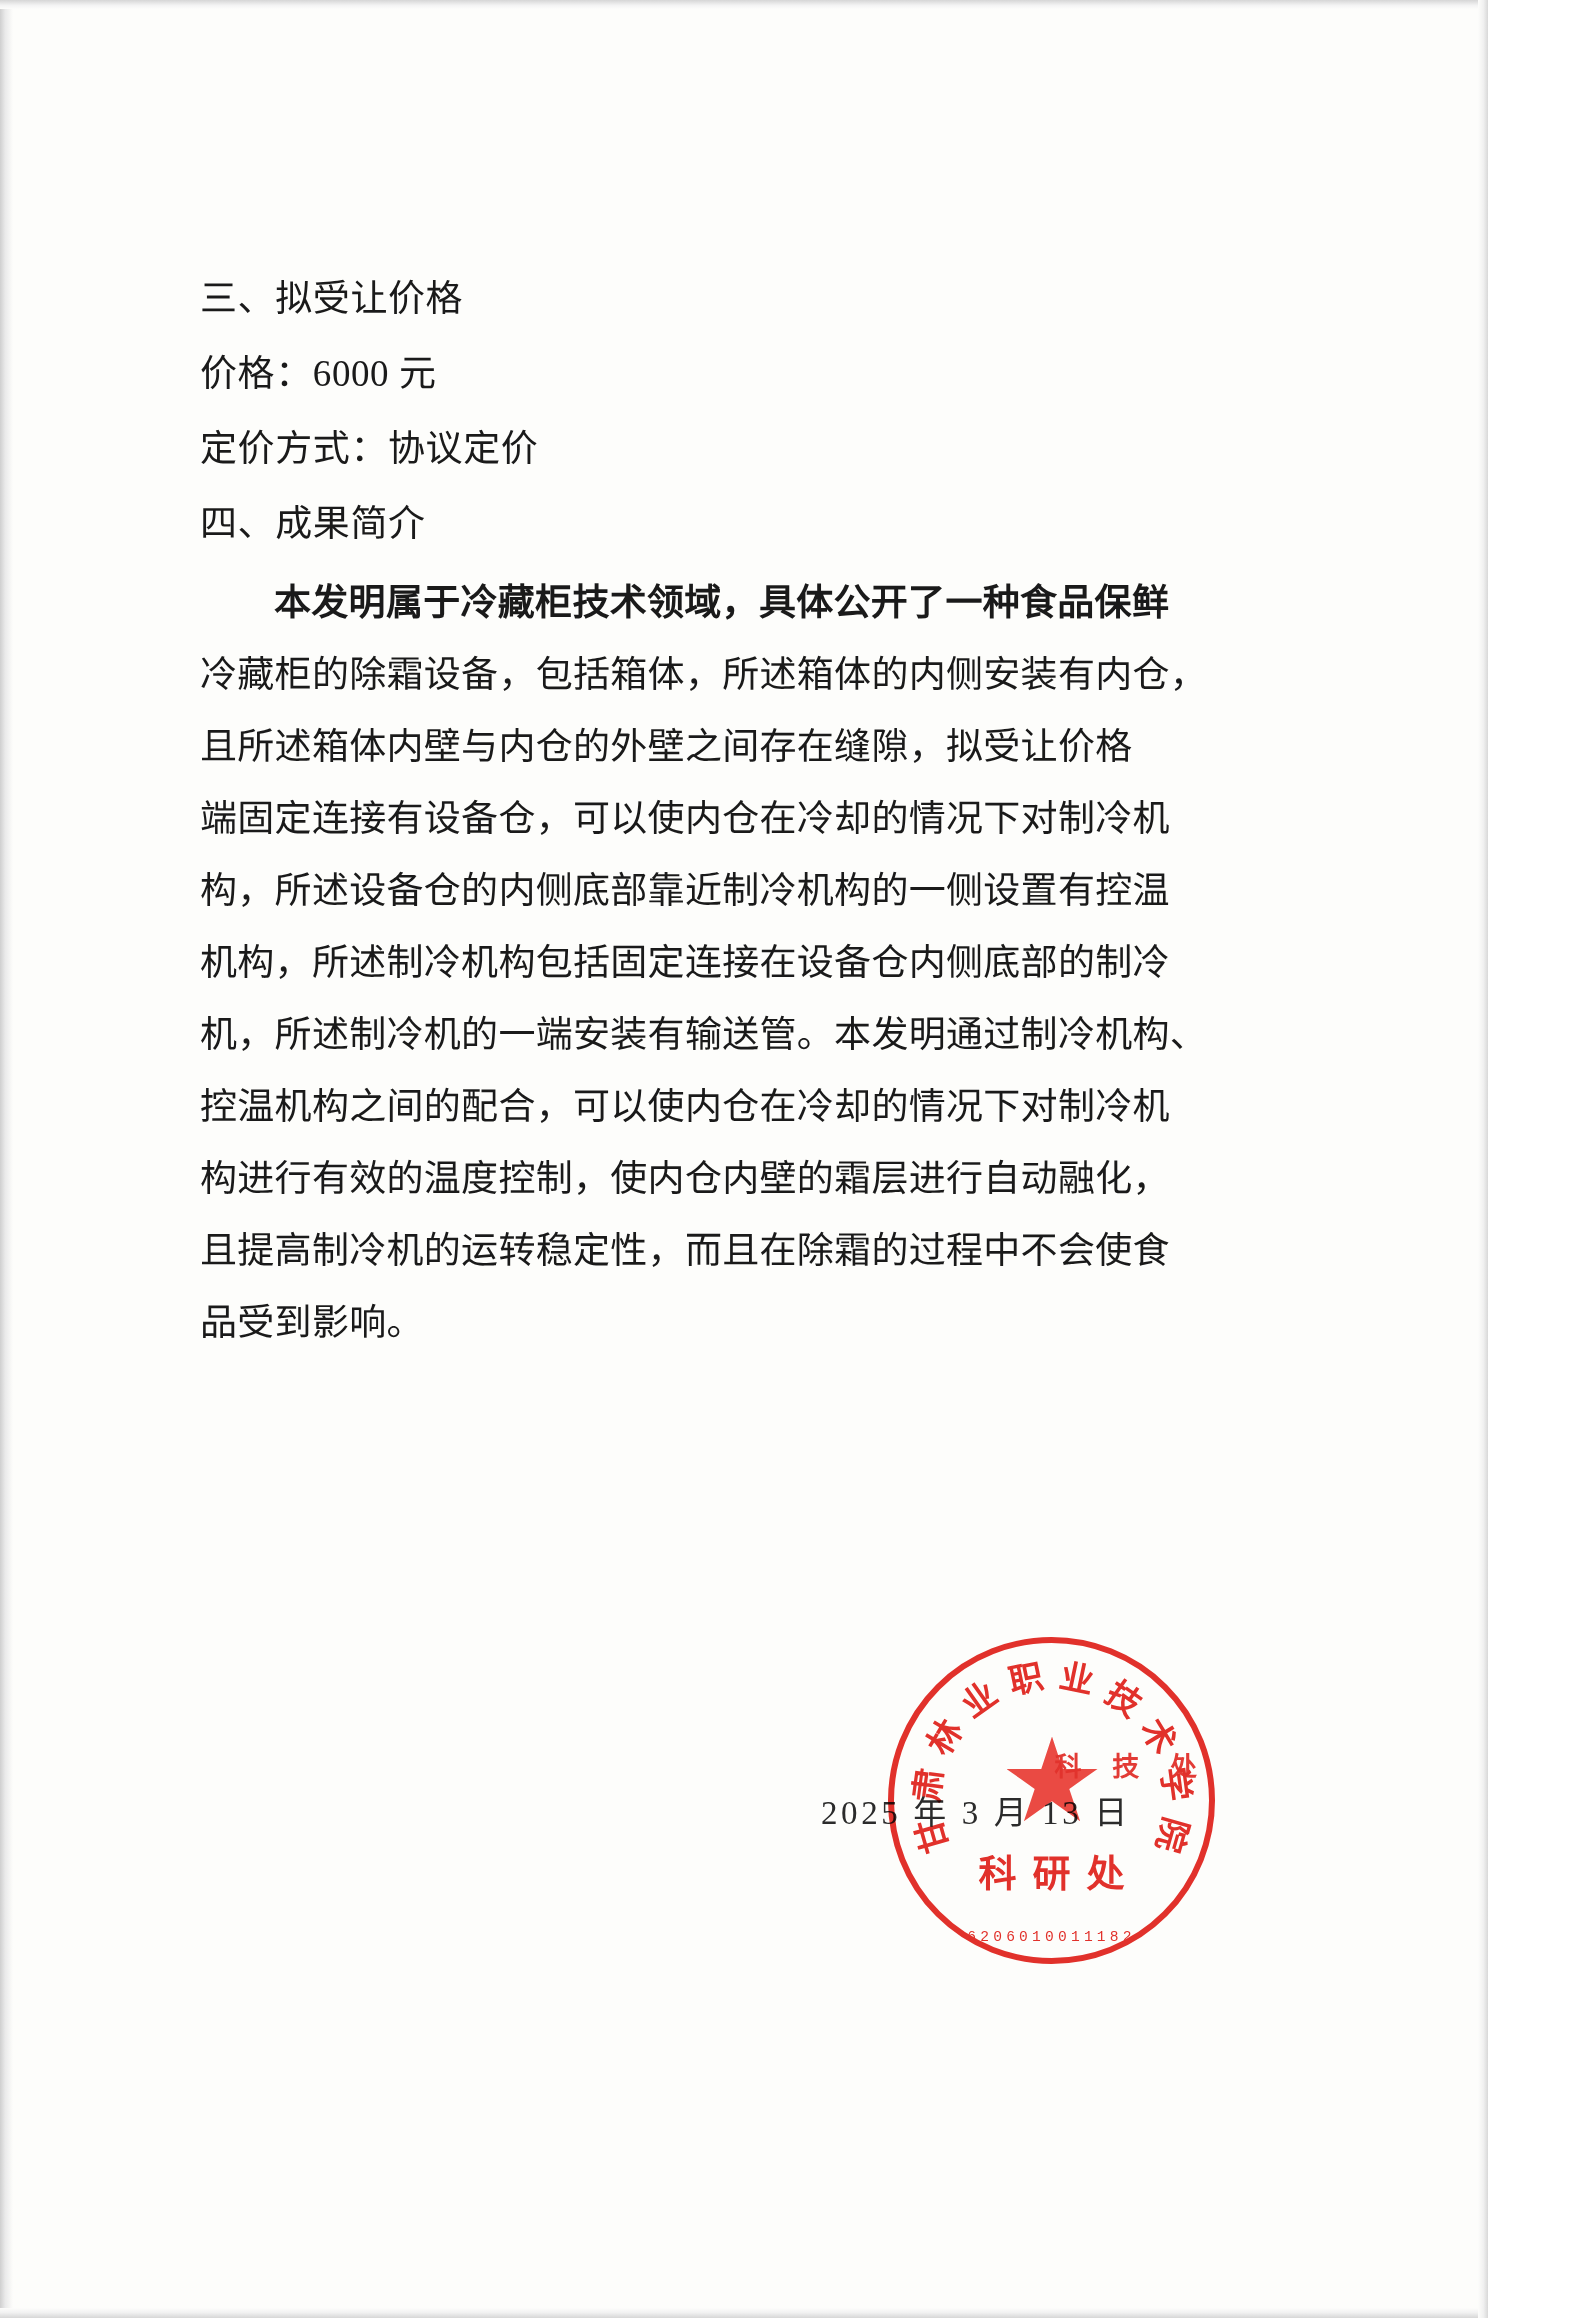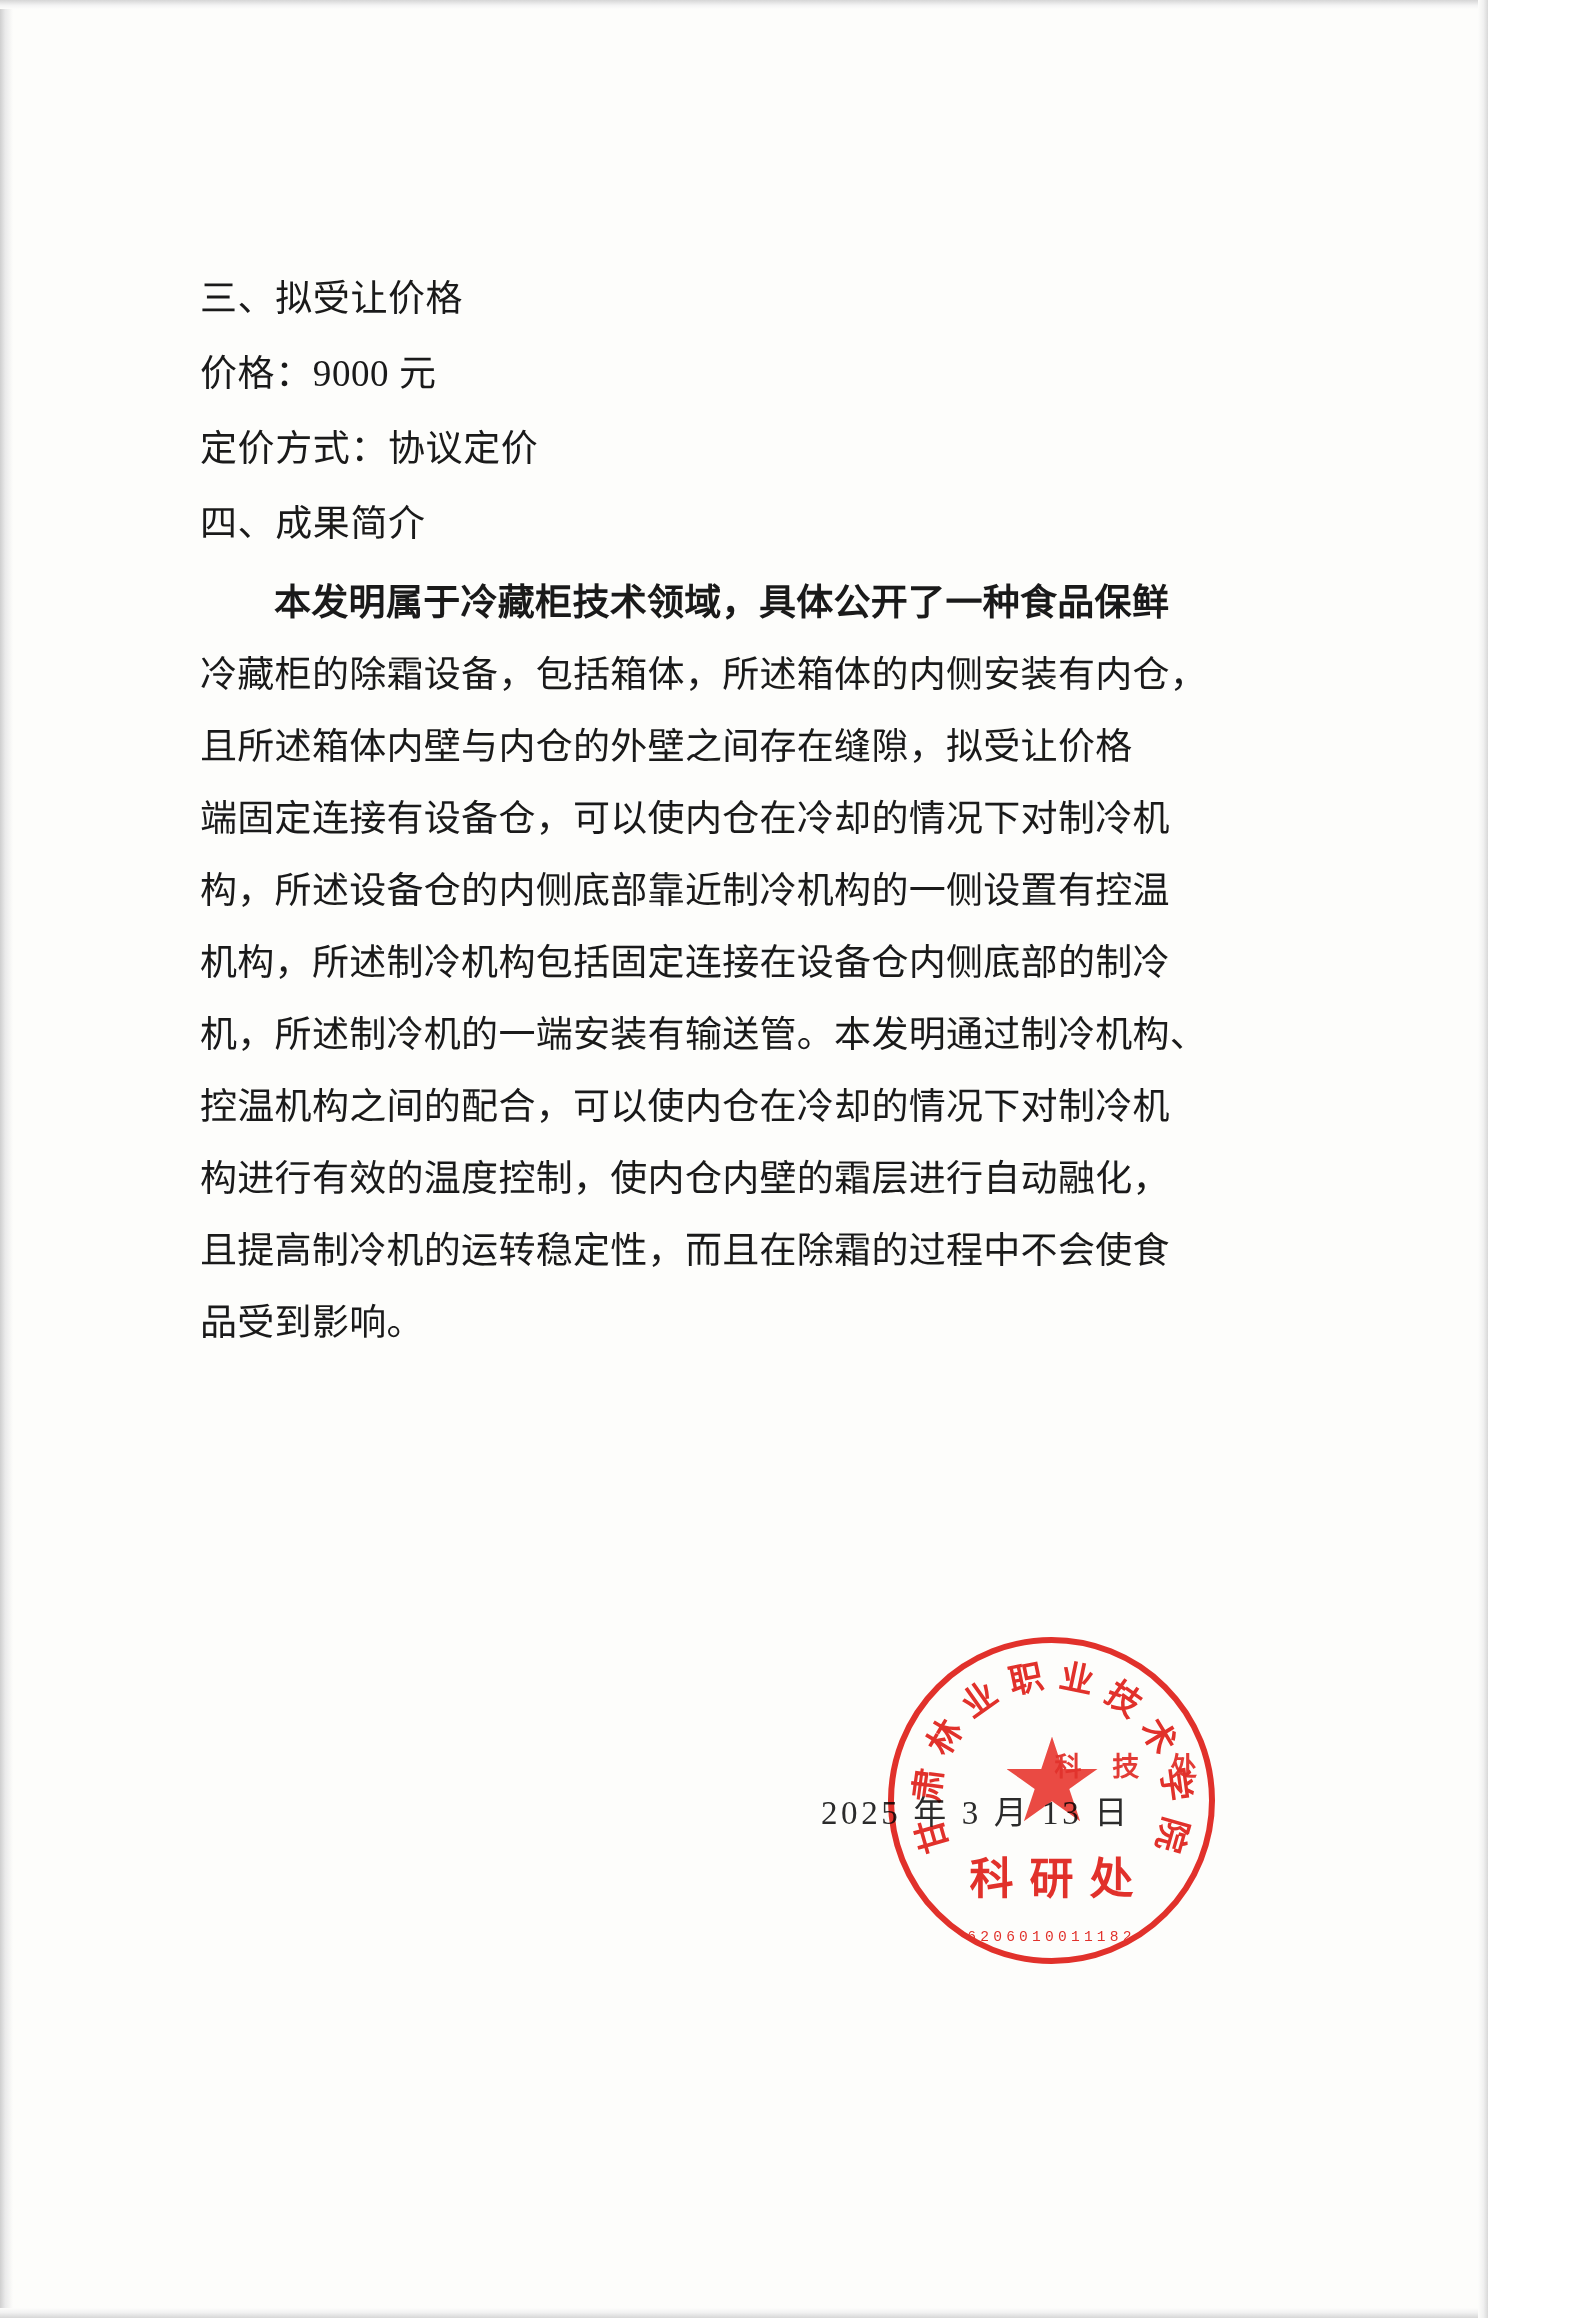--- a/index.html
+++ b/index.html
@@ -148,21 +148,21 @@
     line-height: 36px;
     transform-origin: 50% 50%;
   }
   .seal-bottom-text {
     position: absolute;
     left: 0;
     width: 100%;
     top: 200px;
     text-align: center;
     color: #e01a13;
-    font-size: 44px;
+    font-size: 38px;
     font-weight: bold;
     letter-spacing: 16px;
     text-indent: 16px;
   }
   .seal-center-text {
     position: absolute;
     left: 0;
     width: 100%;
     top: 102px;
     text-align: right;
@@ -189,21 +189,21 @@
 <body>
 
 <div class="page">
   <div class="top-edge"></div>
   <div class="bottom-edge"></div>
 
   <div class="content">
 
     <div class="heading">三、拟受让价格</div>
 
-    <div class="line">价格：9000 元</div>
+    <div class="line">价格：6000 元</div>
 
     <div class="line">定价方式：协议定价</div>
 
     <div class="heading">四、成果简介</div>
 
     <div class="body-block">
       <div class="body-line first">本发明属于冷藏柜技术领域，具体公开了一种食品保鲜</div>
       <div class="body-line">冷藏柜的除霜设备，包括箱体，所述箱体的内侧安装有内仓，</div>
       <div class="body-line">且所述箱体内壁与内仓的外壁之间存在缝隙，拟受让价格</div>
       <div class="body-line">端固定连接有设备仓，可以使内仓在冷却的情况下对制冷机</div>

